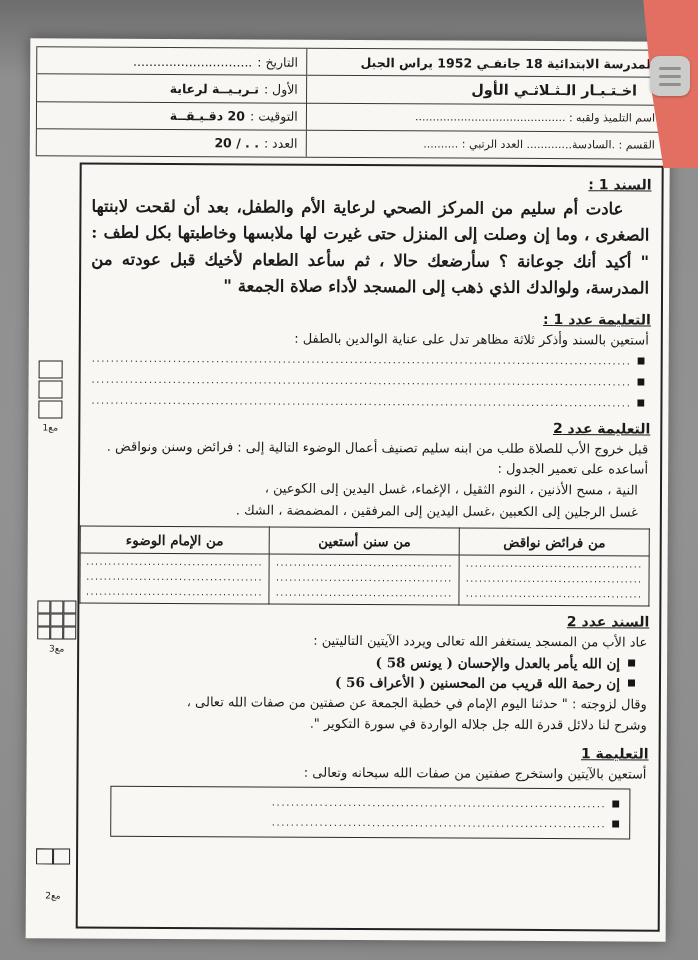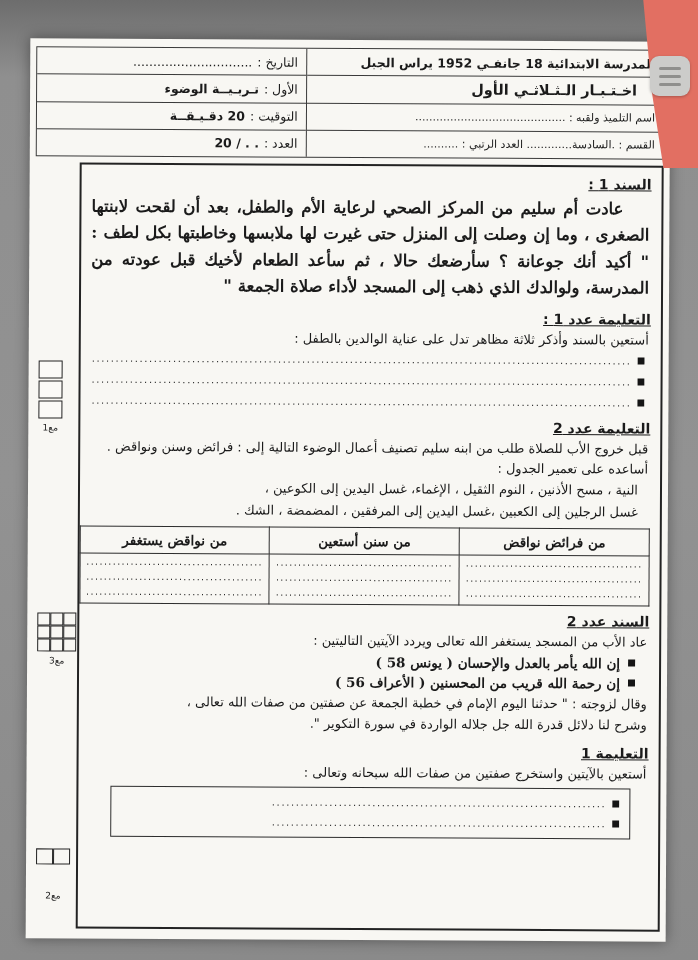--- a/index.html
+++ b/index.html
@@ -92,41 +92,41 @@
       <div class="h-row small-line">اسم التلميذ ولقبه : ...........................................</div>
       <div class="h-row small-line">القسم : .السادسة............. العدد الرتبي : ..........</div>
     </div>
     <div class="h-col h-left">
       <div class="h-row">
         <span>التاريخ :</span>
         <span>..............................</span>
       </div>
       <div class="h-row">
         <span>الأول :</span>
-        <span class="bold">تـربـيــة الوضوء</span>
+        <span class="bold">تـربـيــة لرعاية</span>
       </div>
       <div class="h-row">
         <span>التوقيت :</span>
         <span class="bold">20 دقـيـقــة</span>
       </div>
       <div class="h-row">
         <span>العدد :</span>
         <span class="bold">. .  / 20</span>
       </div>
     </div>
   </div>
 
   <div class="margin-strip">
     <div class="mgroup" style="top:192px;">
       <div class="mbox"></div>
       <div class="mbox"></div>
       <div class="mbox"></div>
       <div class="mlabel">مع1</div>
     </div>
-    <div class="mgroup" style="top:444px;">
+    <div class="mgroup" style="top:432px;">
       <div class="mgrid">
         <span></span>
           <span></span>
           <span></span>
         <span></span>
           <span></span>
           <span></span>
         <span></span>
           <span></span>
           <span></span>
@@ -170,21 +170,21 @@
     <table class="wudu" dir="rtl">
       <colgroup>
           <col class="c1">
           <col class="c2">
           <col class="c3">
         </colgroup>
       <tbody>
           <tr>
         <th>من فرائض نواقض</th>
         <th>من سنن أستعين</th>
-        <th>من نواقض يستغفر</th>
+        <th>من الإمام الوضوء</th>
       </tr>
       <tr>
         <td>
           <div class="cdots">........................................</div>
           <div class="cdots">........................................</div>
           <div class="cdots">........................................</div>
         </td>
         <td>
           <div class="cdots">........................................</div>
           <div class="cdots">........................................</div>

